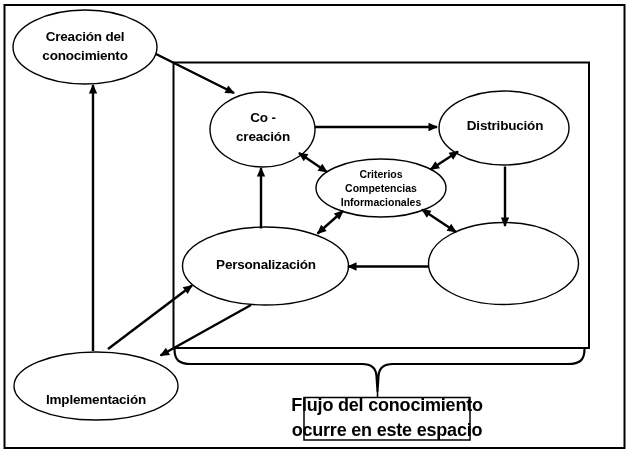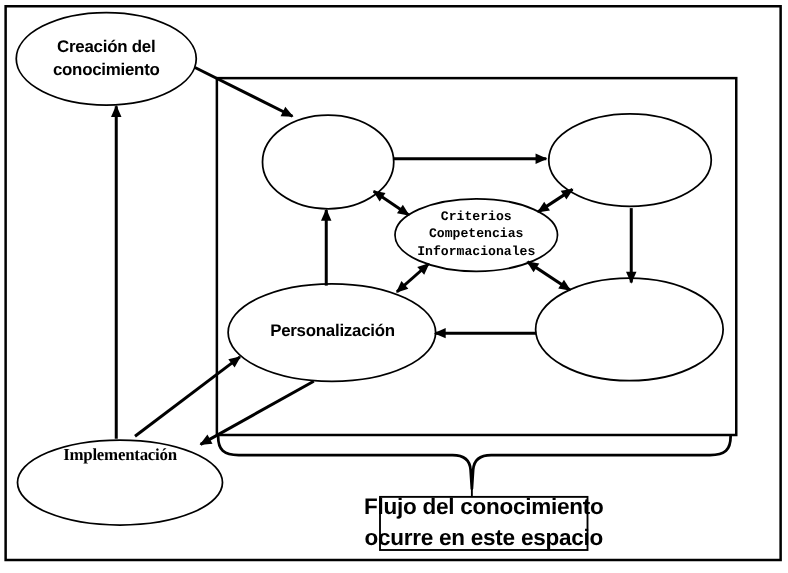--- a/index.html
+++ b/index.html
@@ -57,22 +57,25 @@
     <line x1="429" y1="266.5" x2="348" y2="266.5" stroke="#000" stroke-width="2.4" marker-end="url(#ah)"></line>
     <line x1="261" y1="228.5" x2="261" y2="168" stroke="#000" stroke-width="2.4" marker-end="url(#ah)"></line>
     <line x1="108" y1="349" x2="192" y2="285.5" stroke="#000" stroke-width="2.4" marker-end="url(#ah)"></line>
     <line x1="251" y1="305" x2="160.5" y2="355.5" stroke="#000" stroke-width="2.4" marker-end="url(#ah)"></line>
 
     <rect x="304" y="397.5" width="166" height="42.5" fill="#ffffff" stroke="#000" stroke-width="1.5"></rect>
   </svg>
 
   <div class="lbl" style="left:85px;  top:47px;">Creación del
 conocimiento</div>
-  <div class="lbl small" style="left:381px; top:188px;font-family:Liberation Mono, monospace;">Criterios
+  <div class="lbl" style="left:263px; top:128px;">Co -
+creación</div>
+  <div class="lbl" style="left:505px; top:126px;">Distribución</div>
+  <div class="lbl small" style="left:381px; top:188px;">Criterios
 Competencias
 Informacionales</div>
   <div class="lbl" style="left:266px; top:265px;">Personalización</div>
-  <div class="lbl" style="left:96px;  top:364px;font-family:Liberation Serif, serif;">Implementación</div>
+  <div class="lbl" style="left:96px;  top:400px;">Implementación</div>
 
   <div class="lbl caption" style="left:387px; top:418px;">Flujo del conocimiento
 ocurre en este espacio</div>
 
 </div>
 
 </body></html>

